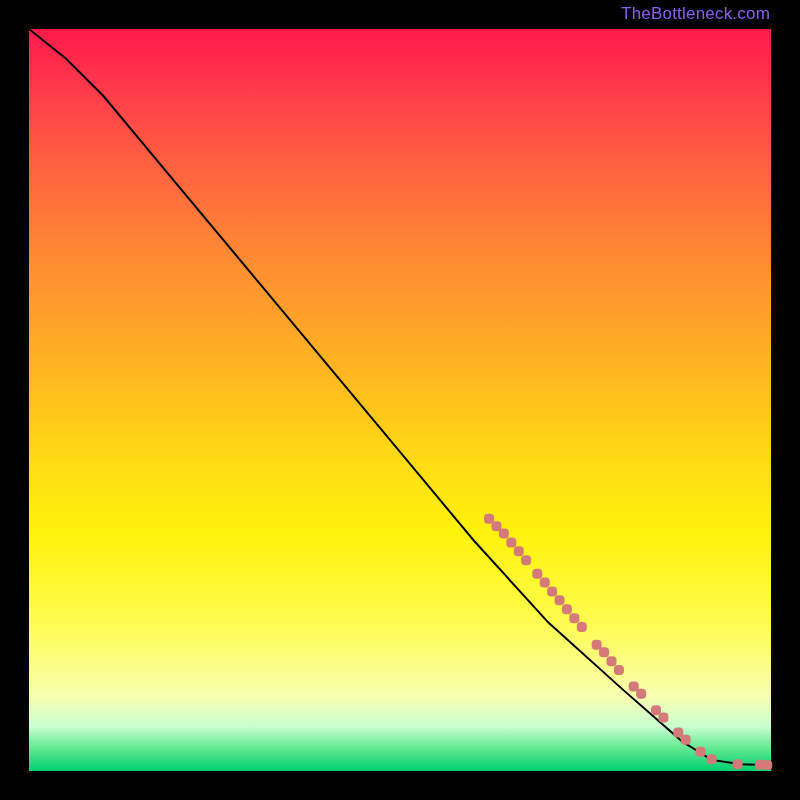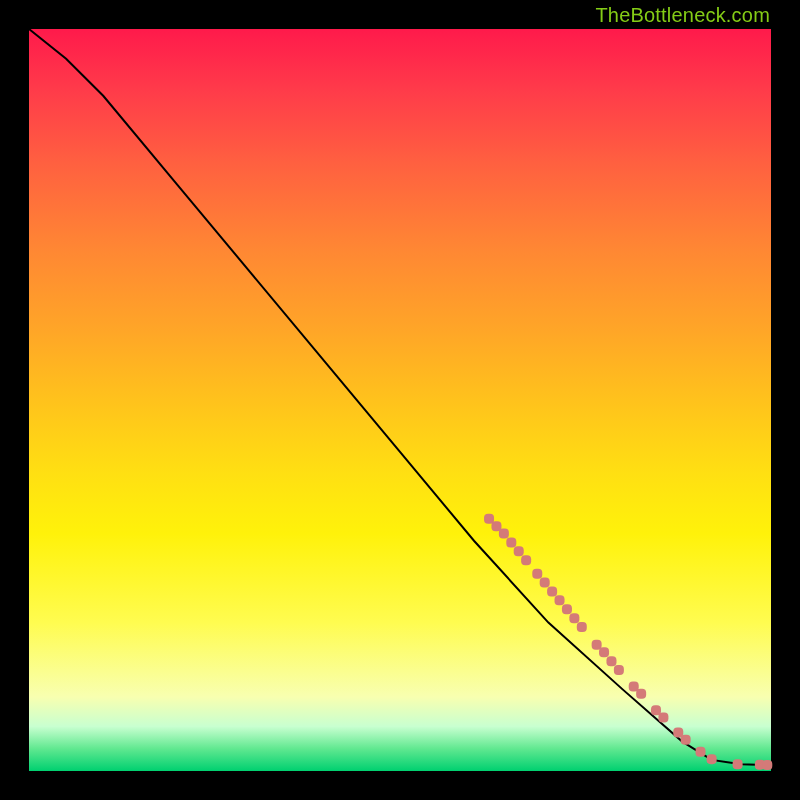--- a/index.html
+++ b/index.html
@@ -43,22 +43,22 @@
     left: 29px;
     top: 29px;
     width: 742px;
     height: 742px;
     overflow: visible;
   }
   .watermark {
     position: absolute;
     top: 4px;
     right: 30px;
-    color: #84cc16;
-    font-size: 20px;
+    color: #8b5cf6;
+    font-size: 17px;
     font-weight: 400;
     letter-spacing: 0.2px;
   }
 </style>
 </head>
 <body>
 
 <div class="stage">
 
   <div class="plot-bg"></div>

